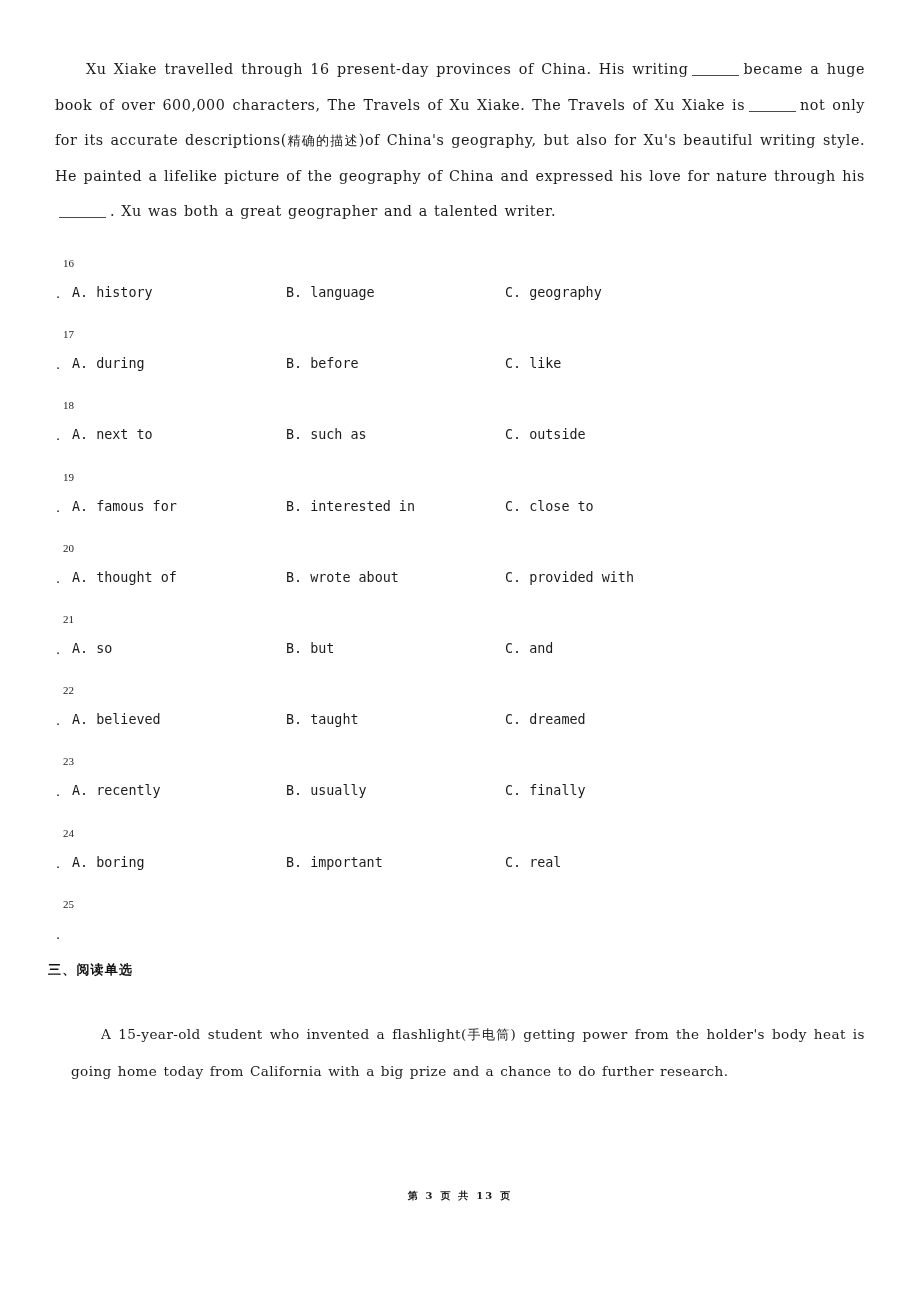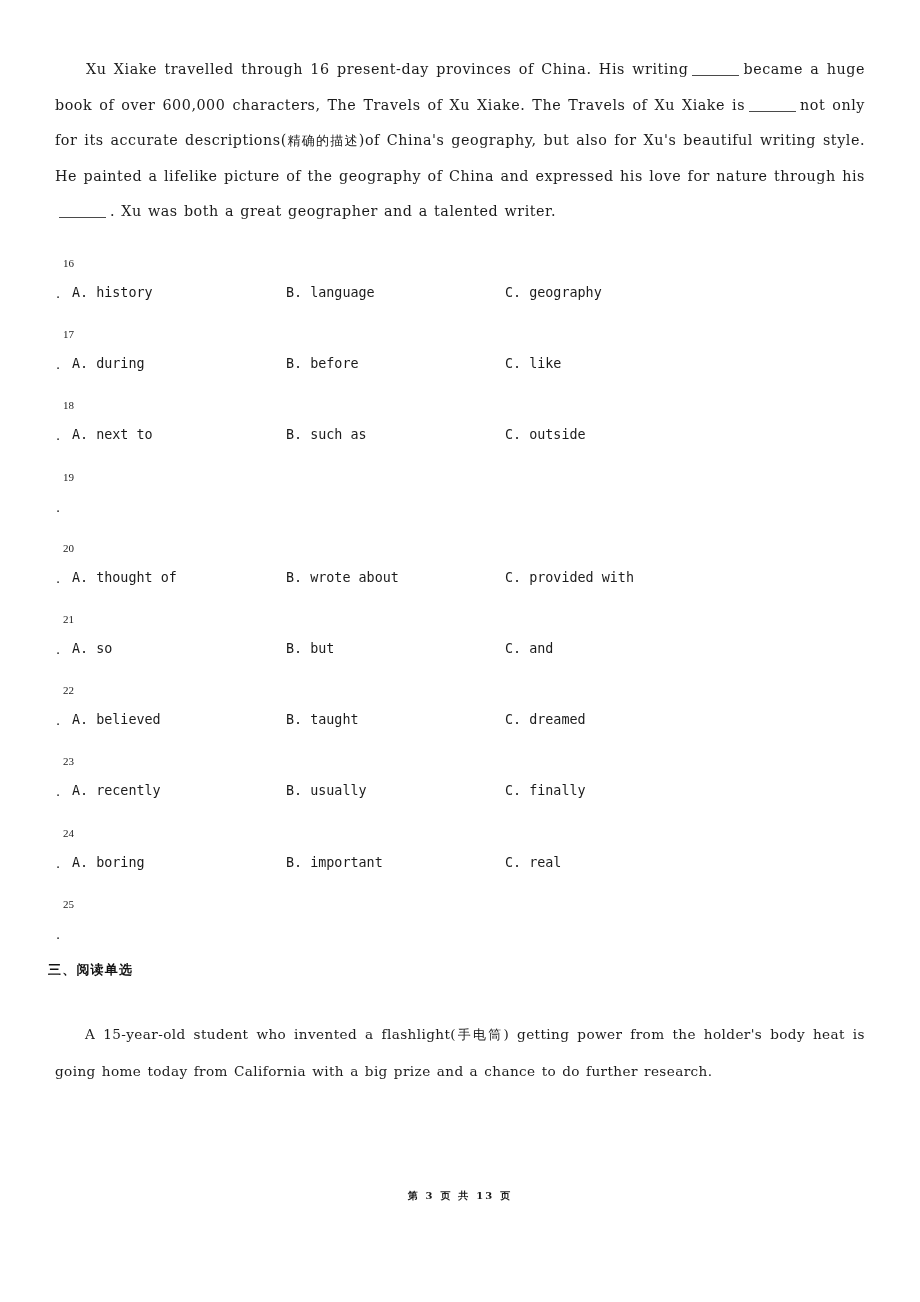--- a/index.html
+++ b/index.html
@@ -114,21 +114,21 @@
   }
 
   
   .reading {
     position: absolute;
     left: 55px;
     top: 1016px;
     width: 810px;
   }
   .reading p {
-    margin: 0 0 22px 0;
+    margin: 0 0 22px 16px;
     font-family: "DejaVu Serif", "Liberation Serif", serif;
     font-size: 13.6px;
     line-height: 36px;
     letter-spacing: 0.4px;
     text-align: justify;
     text-align-last: left;
     color: #1b1b1b;
     word-spacing: 1.4px;
   }
   .reading p .indent { display: inline-block; width: 30px; }
@@ -184,20 +184,25 @@
       <div class="opts">
         <div class="opt opt-a">A. next to</div>
         <div class="opt opt-b">B. such as</div>
         <div class="opt opt-c">C. outside</div>
       </div>
     </div>
 
     <div class="qblock">
       <div class="qnum">19</div>
       <div class="qdot">.</div>
+      <div class="opts">
+        <div class="opt opt-a">A. famous for</div>
+        <div class="opt opt-b">B. interested in</div>
+        <div class="opt opt-c">C. close to</div>
+      </div>
     </div>
 
     <div class="qblock">
       <div class="qnum">20</div>
       <div class="qdot">.</div>
       <div class="opts">
         <div class="opt opt-a">A. thought of</div>
         <div class="opt opt-b">B. wrote about</div>
         <div class="opt opt-c">C. provided with</div>
       </div>

